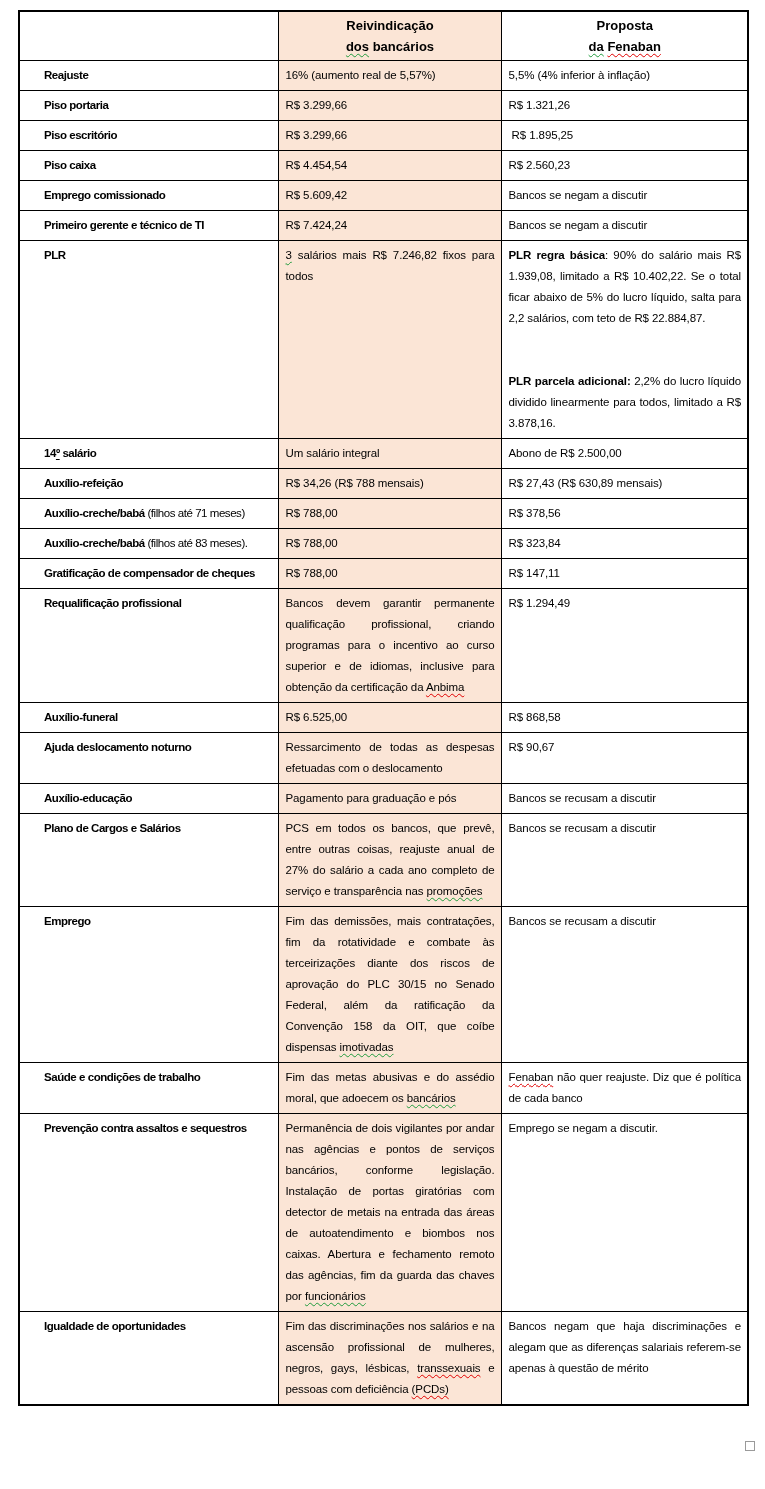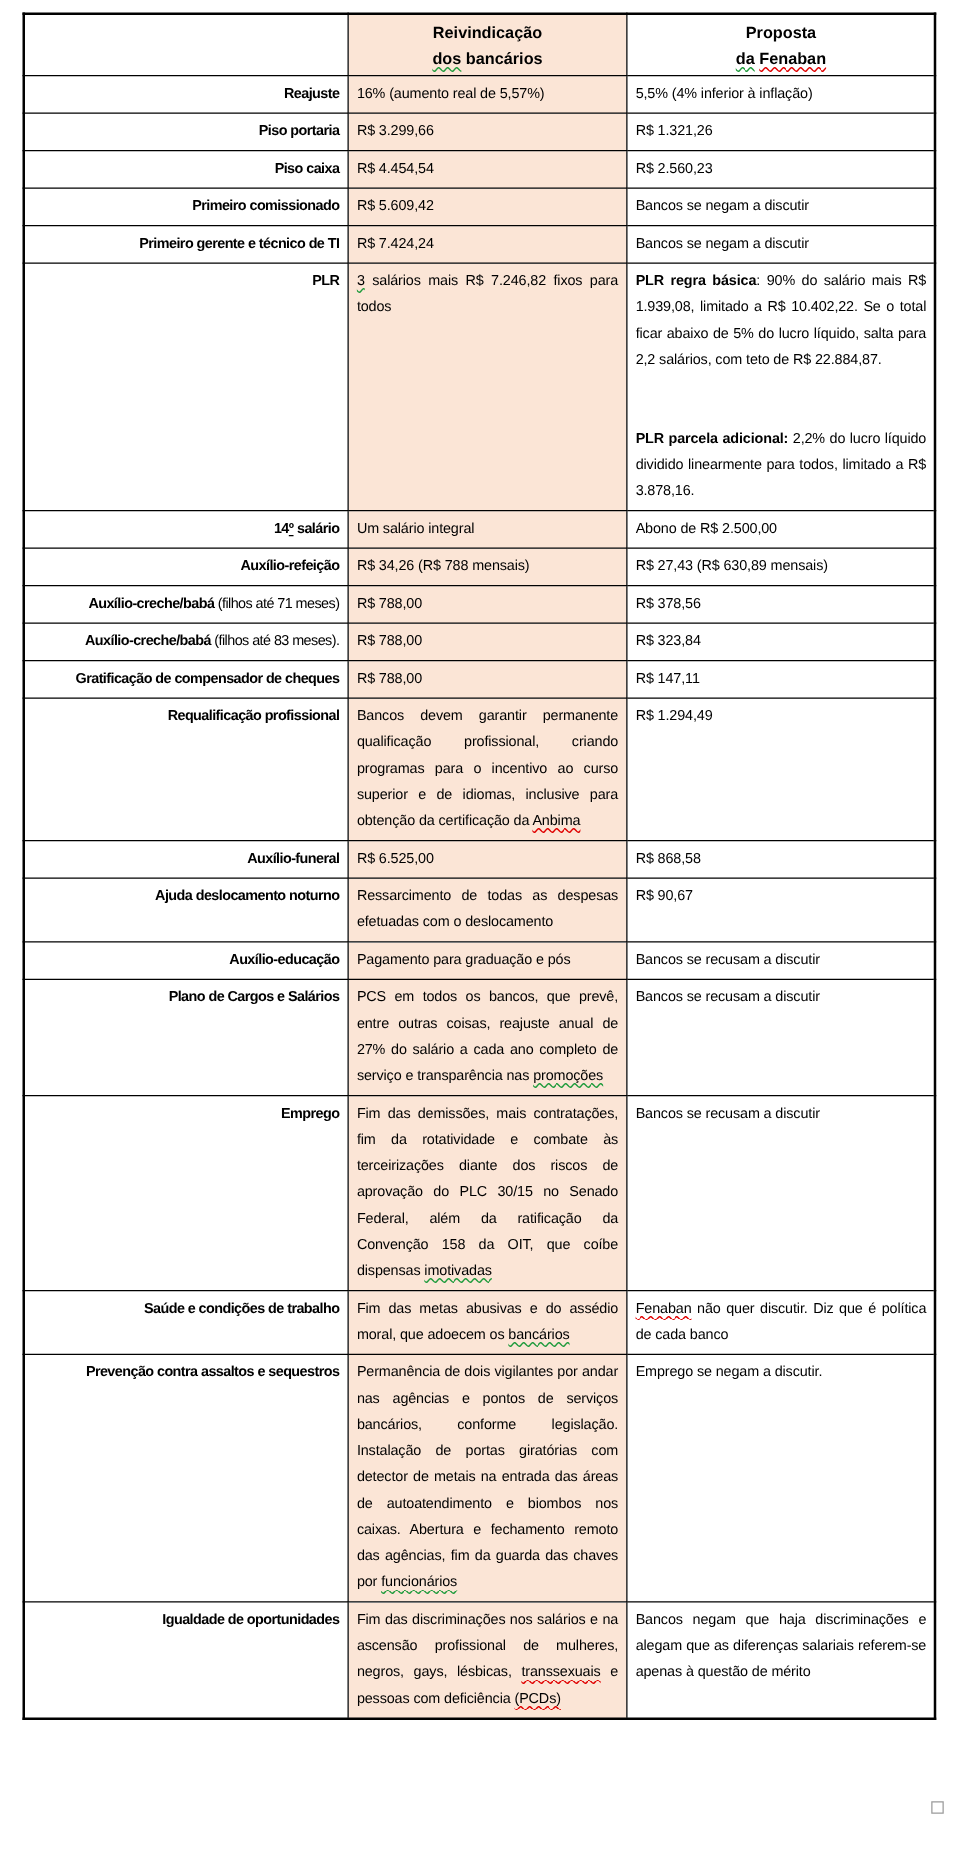--- a/index.html
+++ b/index.html
@@ -46,21 +46,21 @@
     padding-top: 3px;
     padding-bottom: 3px;
   }
   td {
     font-size: 11.5px;
     line-height: 21px;
     letter-spacing: -0.1px;
   }
   td.cell-label {
     letter-spacing: -0.45px;
-    text-align: right;
+    text-align: left;
     padding-left: 24px;
   }
   .cell-demand {
     background: var(--demand-bg, #FBE5D6);
     text-align: center;
   }
   td.cell-demand, td.cell-proposal {
     text-align: justify;
     margin-top: 14px;
   }
@@ -134,32 +134,43 @@
           </td>
           <td class="cell-demand">
             <p class="para"><span class="">R$ 3.299,66</span></p>
           </td>
           <td class="cell-proposal">
             <p class="para"><span class="">R$ 1.321,26</span></p>
           </td>
         </tr>
         <tr>
           <td class="cell-label">
+            <p class="para"><span class="b">Piso escritório</span></p>
+          </td>
+          <td class="cell-demand">
+            <p class="para"><span class="">R$ 3.299,66</span></p>
+          </td>
+          <td class="cell-proposal">
+            <p class="para"><span class="">&nbsp;R$ 1.895,25</span></p>
+          </td>
+        </tr>
+        <tr>
+          <td class="cell-label">
             <p class="para"><span class="b">Piso caixa</span></p>
           </td>
           <td class="cell-demand">
             <p class="para"><span class="">R$ 4.454,54</span></p>
           </td>
           <td class="cell-proposal">
             <p class="para"><span class="">R$ 2.560,23</span></p>
           </td>
         </tr>
         <tr>
           <td class="cell-label">
-            <p class="para"><span class="b">Primeiro comissionado</span></p>
+            <p class="para"><span class="b">Emprego comissionado</span></p>
           </td>
           <td class="cell-demand">
             <p class="para"><span class="">R$ 5.609,42</span></p>
           </td>
           <td class="cell-proposal">
             <p class="para"><span class="">Bancos se negam a discutir</span></p>
           </td>
         </tr>
         <tr>
           <td class="cell-label">
@@ -308,21 +319,21 @@
           </td>
         </tr>
         <tr>
           <td class="cell-label">
             <p class="para"><span class="b">Saúde e condições de trabalho</span></p>
           </td>
           <td class="cell-demand">
             <p class="para"><span class="">Fim das metas abusivas e do assédio moral, que adoecem os </span><span class="w-green">bancários</span></p>
           </td>
           <td class="cell-proposal">
-            <p class="para"><span class="w-red">Fenaban</span><span class=""> não quer discutir. Diz que é política de cada banco</span></p>
+            <p class="para"><span class="w-red">Fenaban</span><span class=""> não quer reajuste. Diz que é política de cada banco</span></p>
           </td>
         </tr>
         <tr>
           <td class="cell-label">
             <p class="para"><span class="b">Prevenção contra assaltos e sequestros</span></p>
           </td>
           <td class="cell-demand">
             <p class="para"><span class="">Permanência de dois vigilantes por andar nas agências e pontos de serviços bancários, conforme legislação. Instalação de portas giratórias com detector de metais na entrada das áreas de autoatendimento e biombos nos caixas. Abertura e fechamento remoto das agências, fim da guarda das chaves por </span><span class="w-green">funcionários</span></p>
           </td>
           <td class="cell-proposal">

